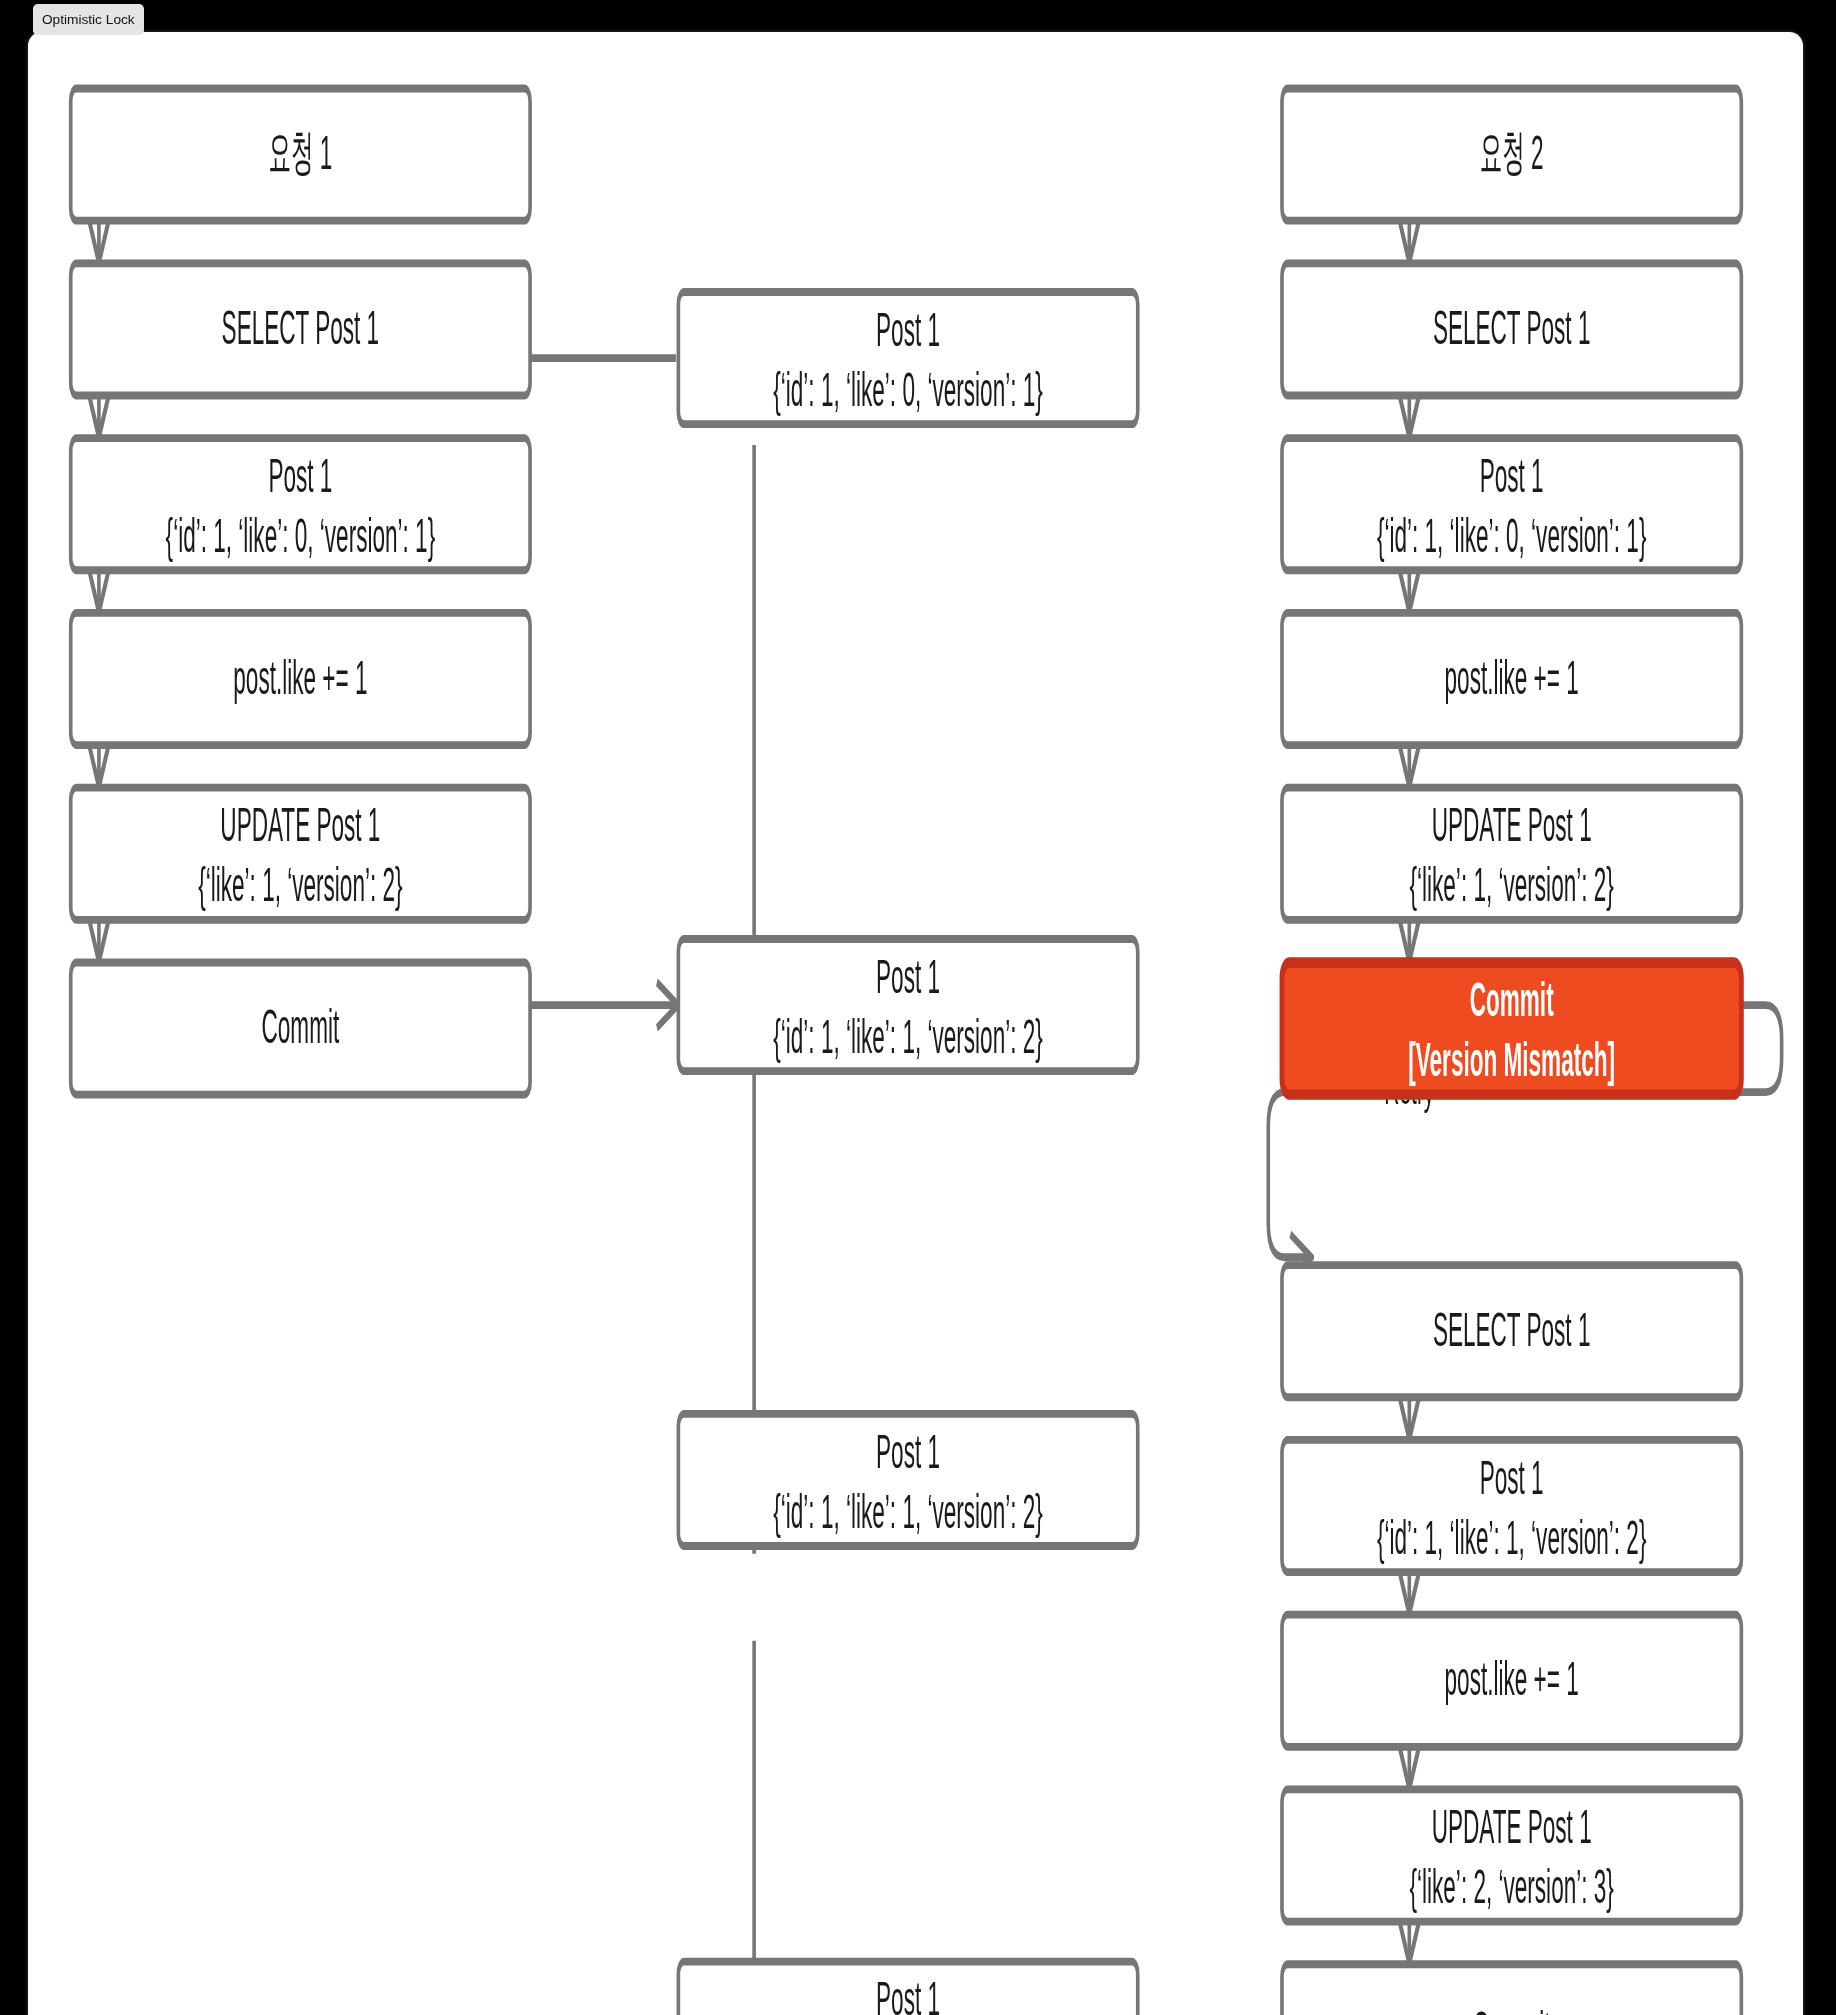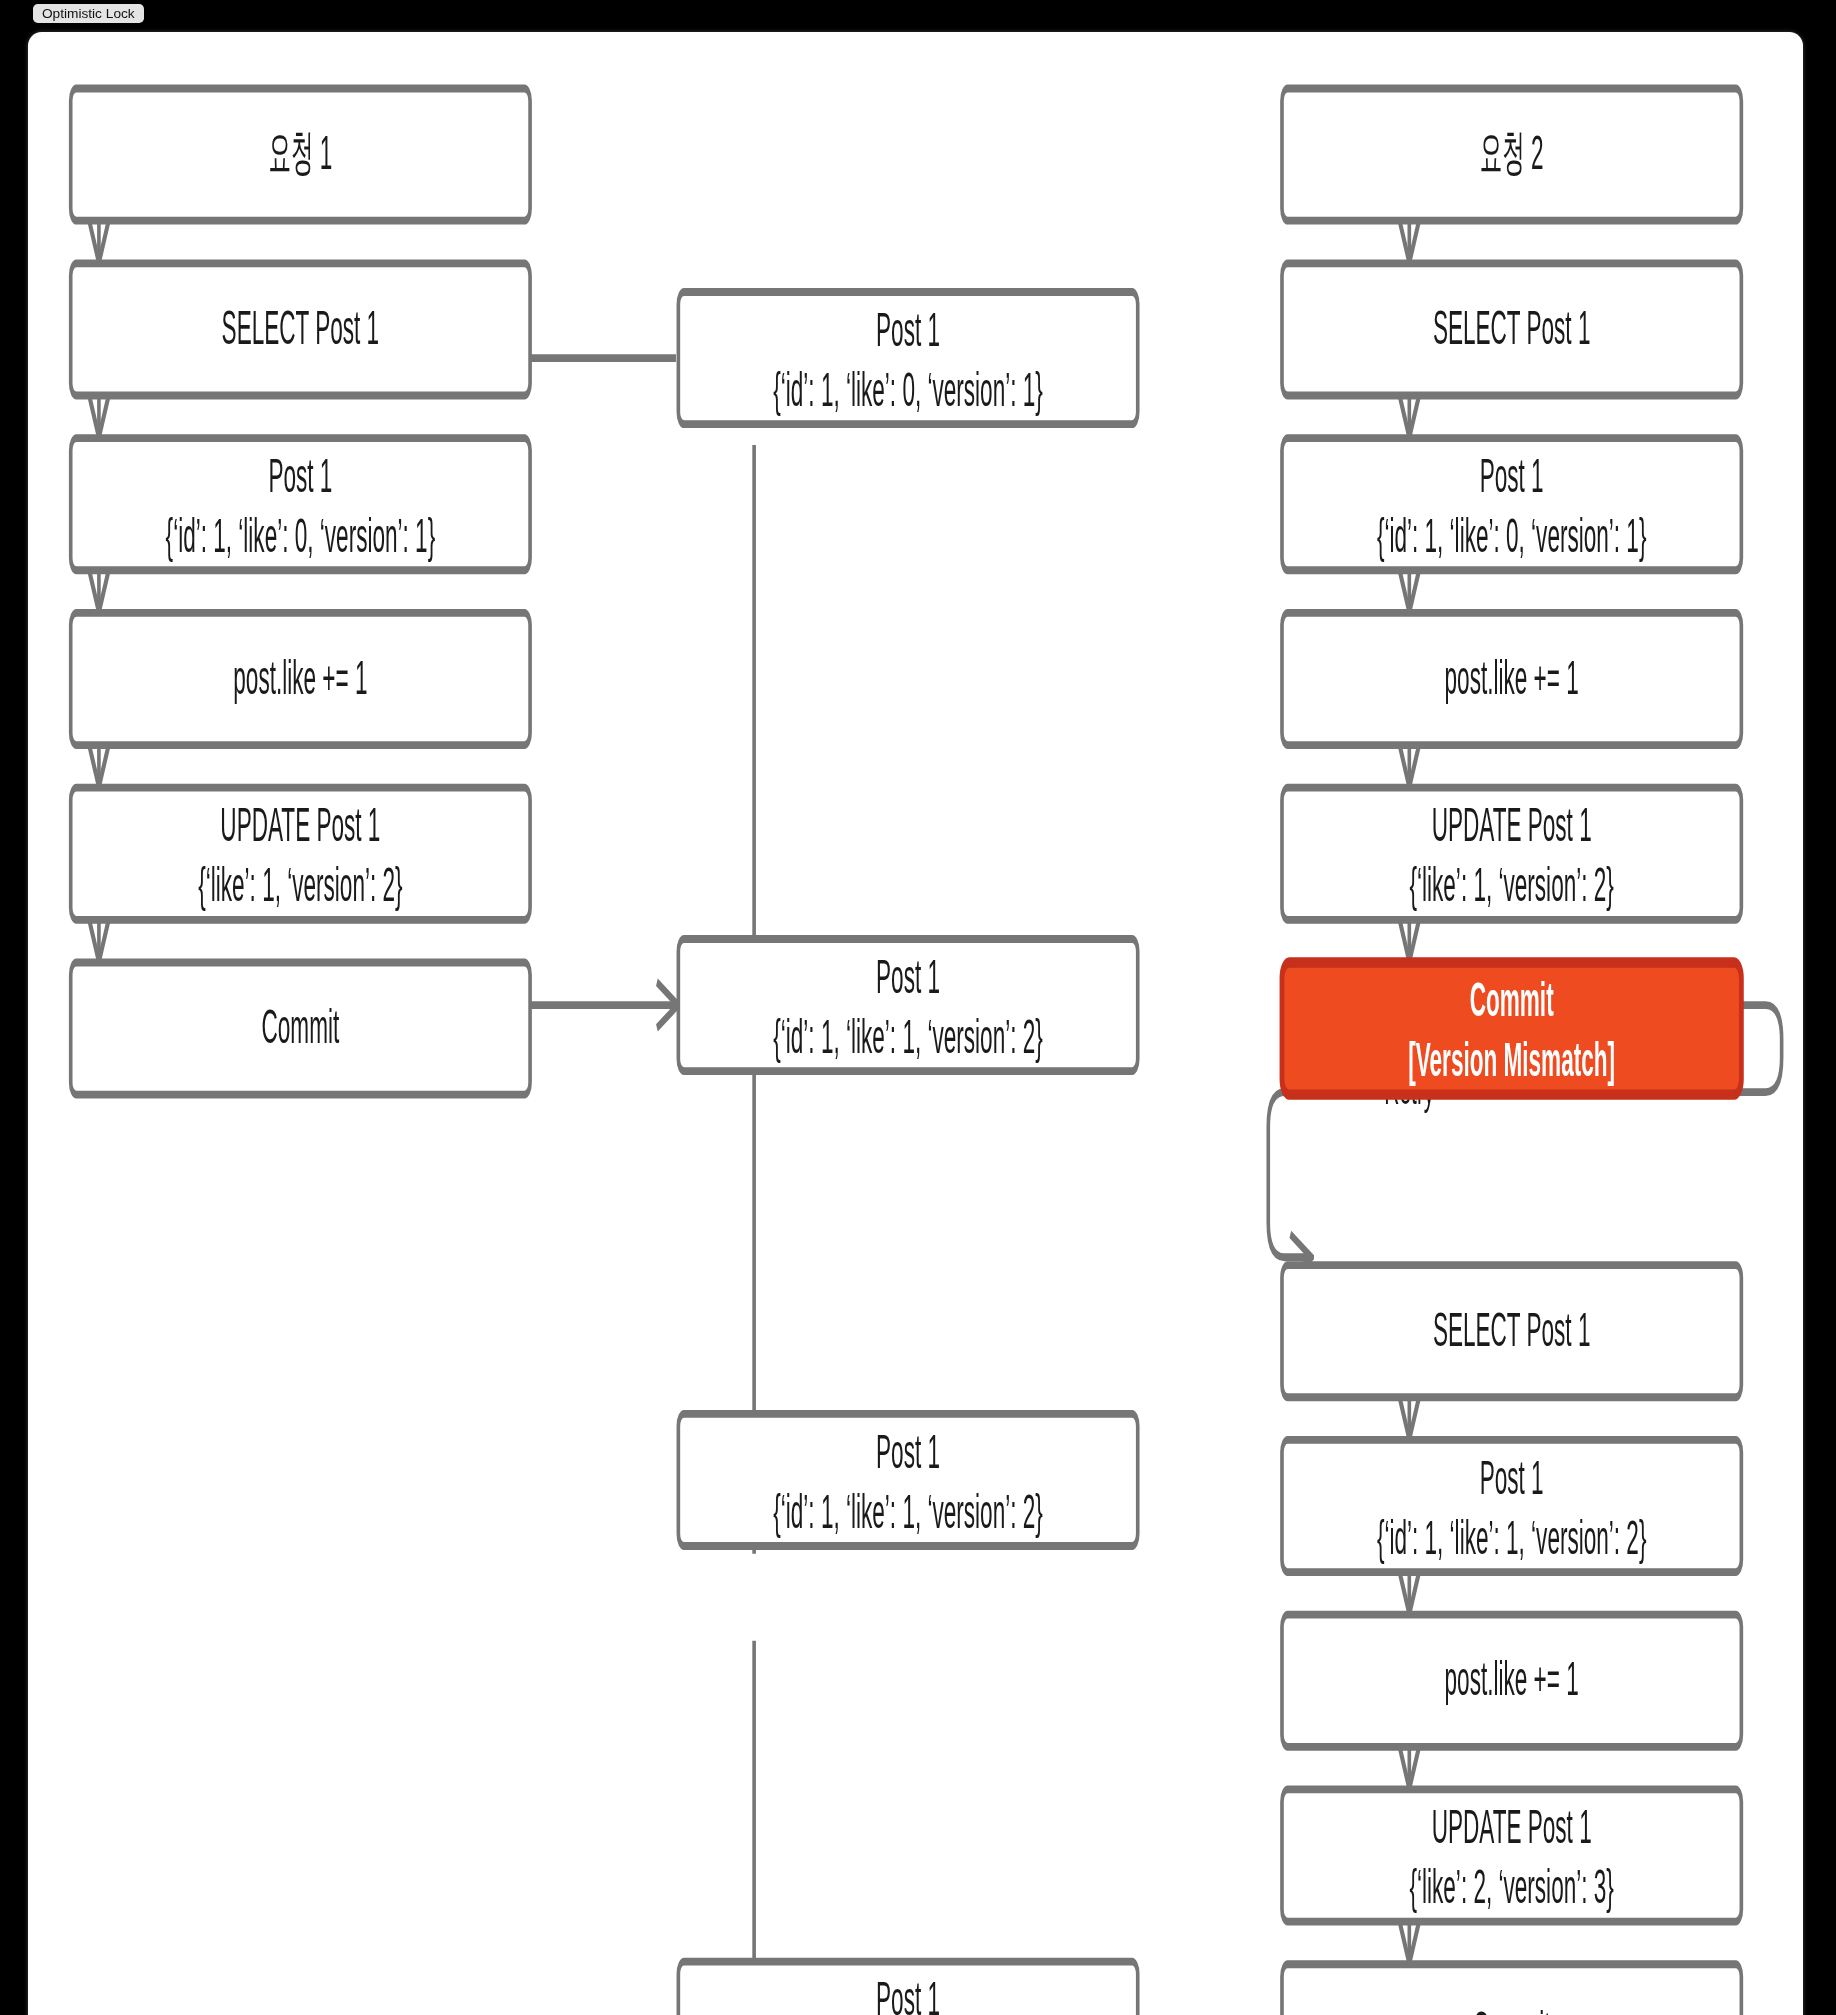--- a/index.html
+++ b/index.html
@@ -17,21 +17,21 @@
     position: relative;
     width: 1836px;
     height: 2240px;
     background: #000000;
   }
   
   #title-pill {
     position: absolute;
     left: 33px;
     top: 4px;
-    height: 19px;
+    height: 31px;
     padding: 0 8.9px;
     display: flex;
     align-items: center;
     background: #E4E4E4;
     border-radius: 4.8px;
     font-size: 13.7px;
     color: #111111;
     letter-spacing: 0px;
     white-space: nowrap;
     z-index: 5;

